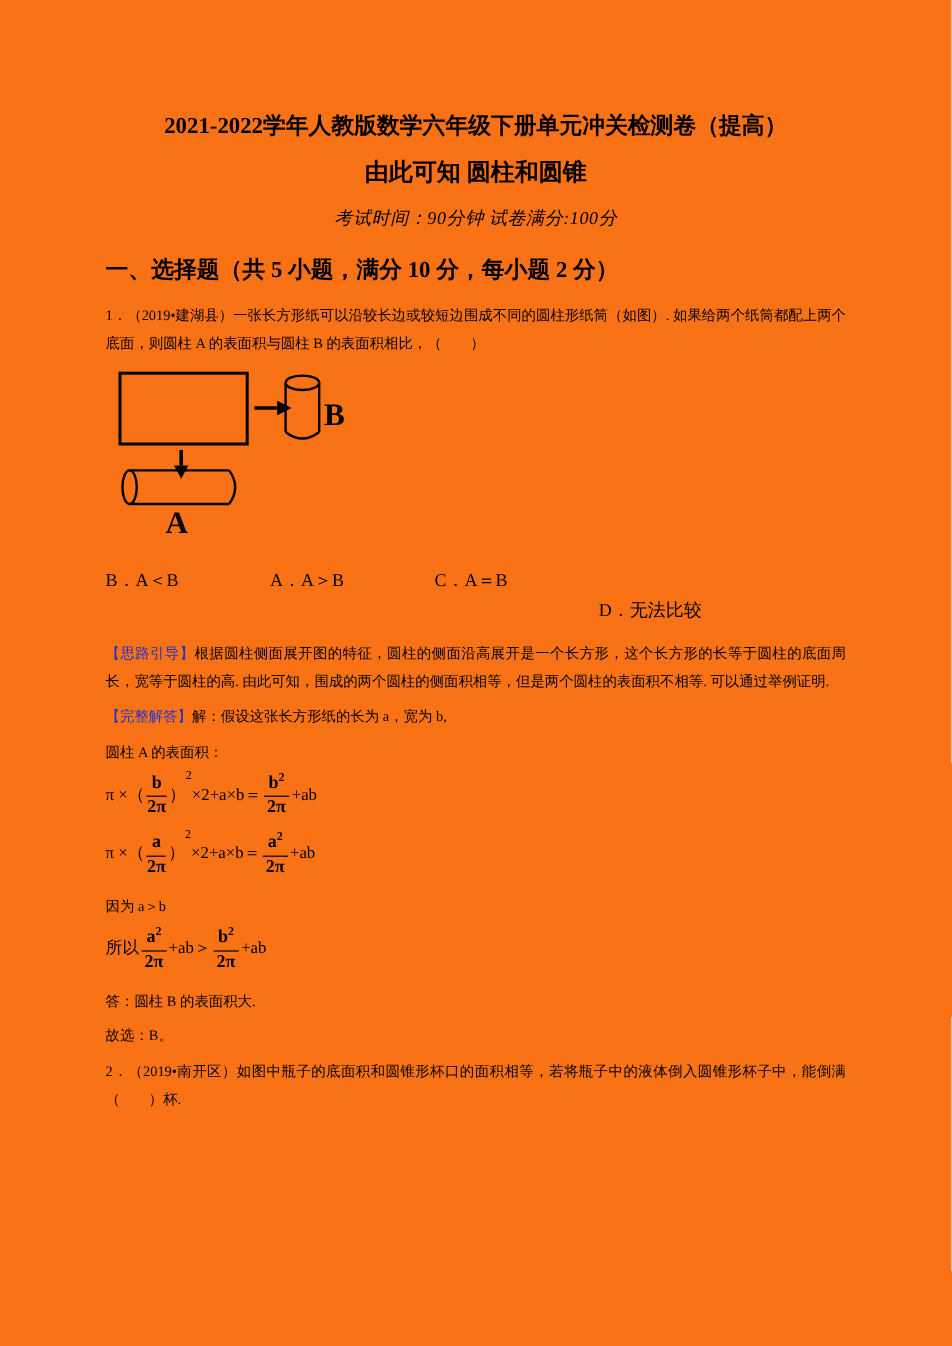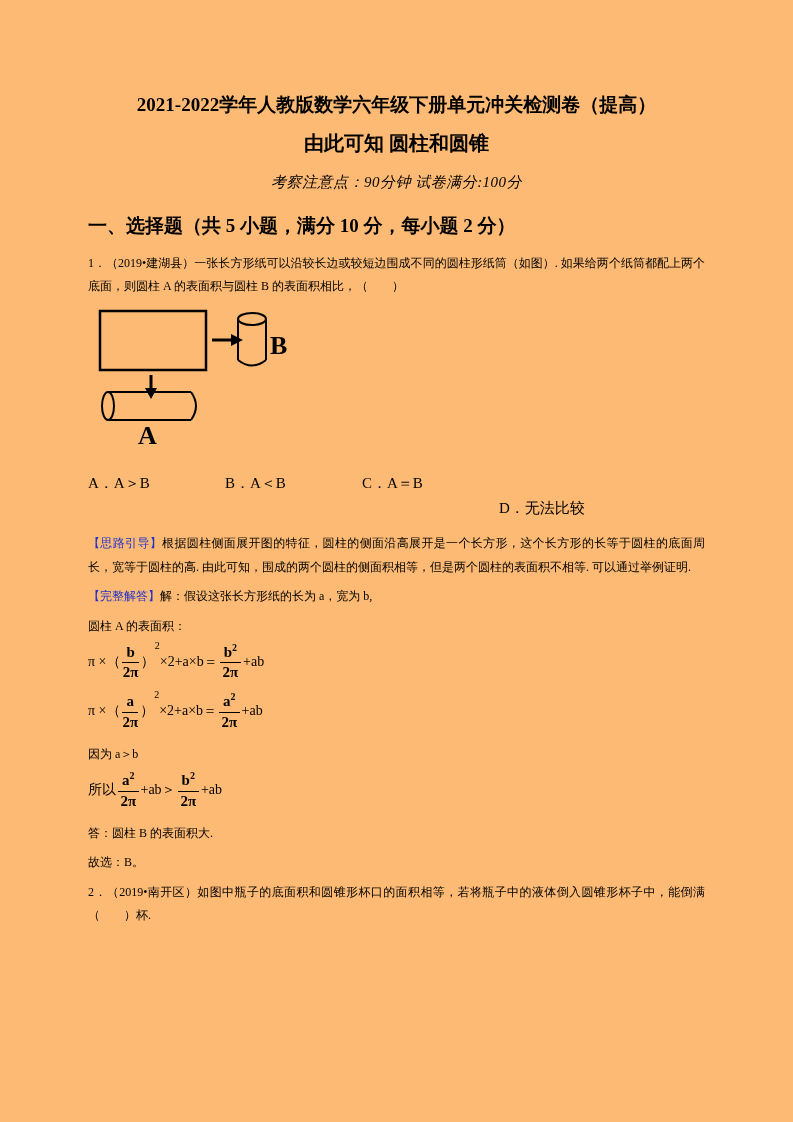--- a/index.html
+++ b/index.html
@@ -6,21 +6,21 @@
   body{
     width:793px;height:1122px;
     font-family:"Liberation Serif","DejaVu Serif",serif;
     color:#000;
   }
   .page{
     box-sizing:border-box;
     width:793px;height:1122px;
     padding:92px 88px 30px 88px;
     overflow:hidden;
-    background:#fdba74;
+    background:#f97316;
   }
   .doc-title{
     font-size:19px;font-weight:bold;text-align:center;
     margin:0 0 12px 0;white-space:nowrap;
   }
   .doc-subtitle{
     font-size:20px;font-weight:bold;text-align:center;
     margin:0 0 16px 0;
   }
   .exam-info{
@@ -55,21 +55,21 @@
   .sol p.body{margin-bottom:6px;}
   .q2{margin-top:8px;}
 </style>
 </head>
 <body>
 
 <div class="page">
 
   <h1 class="doc-title">2021-2022学年人教版数学六年级下册单元冲关检测卷（提高）</h1>
   <h2 class="doc-subtitle">由此可知 圆柱和圆锥</h2>
-  <div class="exam-info">考察注意点：90分钟 试卷满分:100分</div>
+  <div class="exam-info">考试时间：90分钟 试卷满分:100分</div>
 
   <div class="section-heading">一、选择题（共 5 小题，满分 10 分，每小题 2 分）</div>
 
   <p class="body">1．（2019•建湖县）一张长方形纸可以沿较长边或较短边围成不同的圆柱形纸筒（如图）. 如果给两个纸筒都配上两个底面，则圆柱 A 的表面积与圆柱 B 的表面积相比，（　　）</p>
 
   <div class="figure-wrap">
     <svg width="205" height="142" viewBox="0 0 205 142">
       <rect x="4" y="2" width="106" height="59" fill="none" stroke="#000" stroke-width="2.5"></rect>
       <g>
         <line x1="116" y1="31" x2="135" y2="31" stroke="#000" stroke-width="3"></line>
@@ -90,22 +90,22 @@
         <ellipse cx="12" cy="97" rx="6" ry="14"></ellipse>
         <line x1="12" y1="83" x2="95" y2="83"></line>
         <line x1="12" y1="111" x2="95" y2="111"></line>
         <path d="M95,83 Q105,97 95,111"></path>
       </g>
       <text x="42" y="135" font-size="26" font-weight="bold">A</text>
     </svg>
   </div>
 
   <div class="options">
+    <span class="opt">B．A＜B</span>
     <span class="opt">A．A＞B</span>
-    <span class="opt">B．A＜B</span>
     <span class="opt">C．A＝B</span>
     <span class="opt">D．无法比较</span>
   </div>
 
   <div class="sol">
     <p class="body">
       <span class="blue">【思路引导】</span><span>根据圆柱侧面展开图的特征，圆柱的侧面沿高展开是一个长方形，这个长方形的长等于圆柱的底面周长，宽等于圆柱的高. 由此可知，围成的两个圆柱的侧面积相等，但是两个圆柱的表面积不相等. 可以通过举例证明.</span>
     </p>
     <p class="body">
       <span class="blue">【完整解答】</span><span>解：假设这张长方形纸的长为 a，宽为 b,</span>

